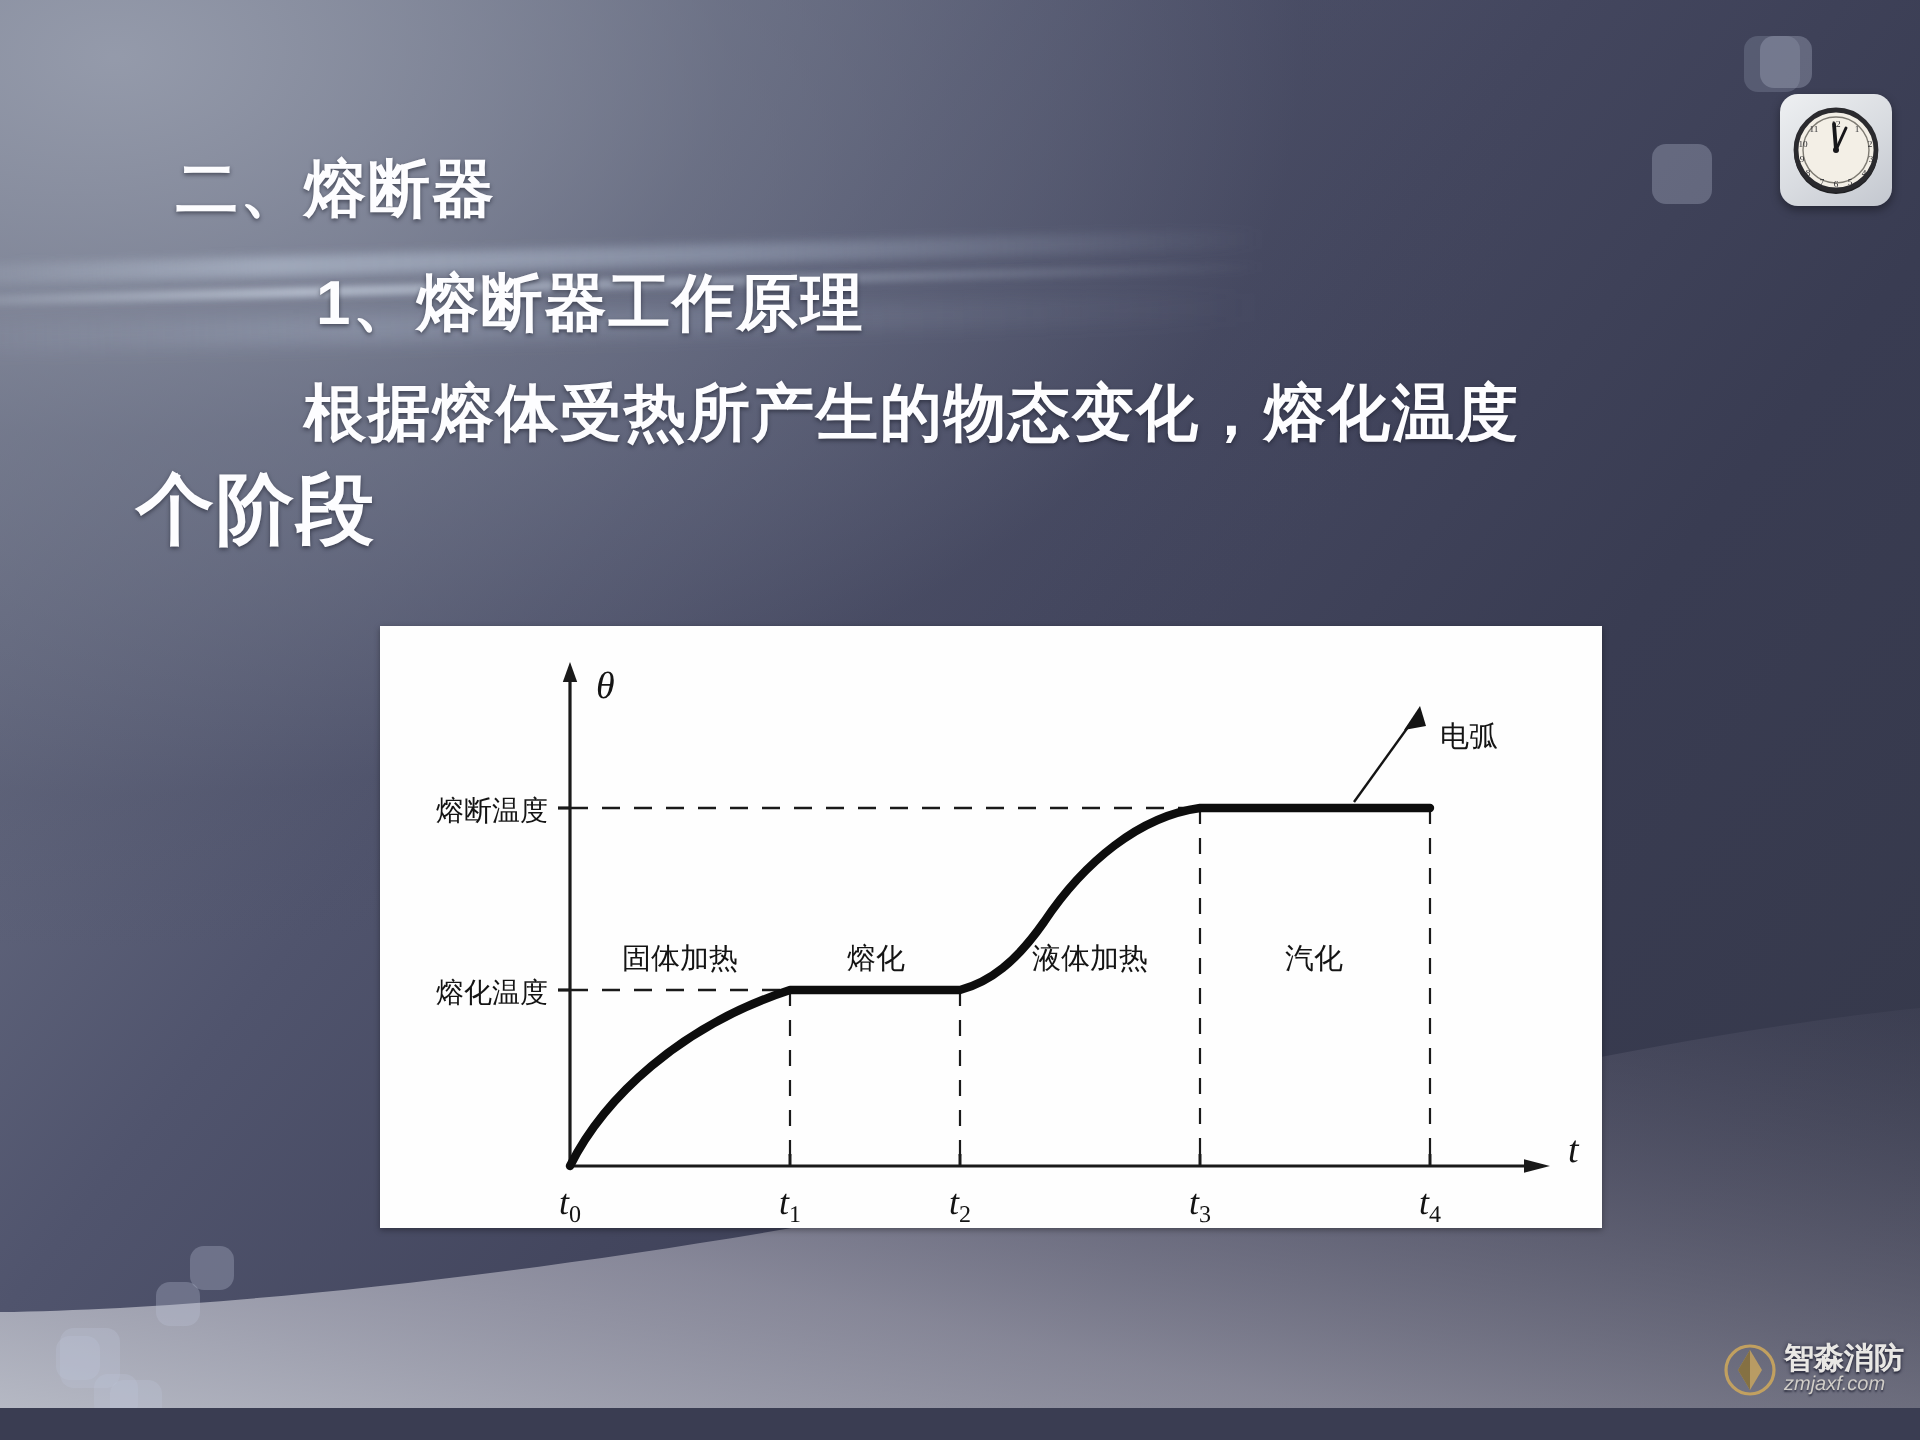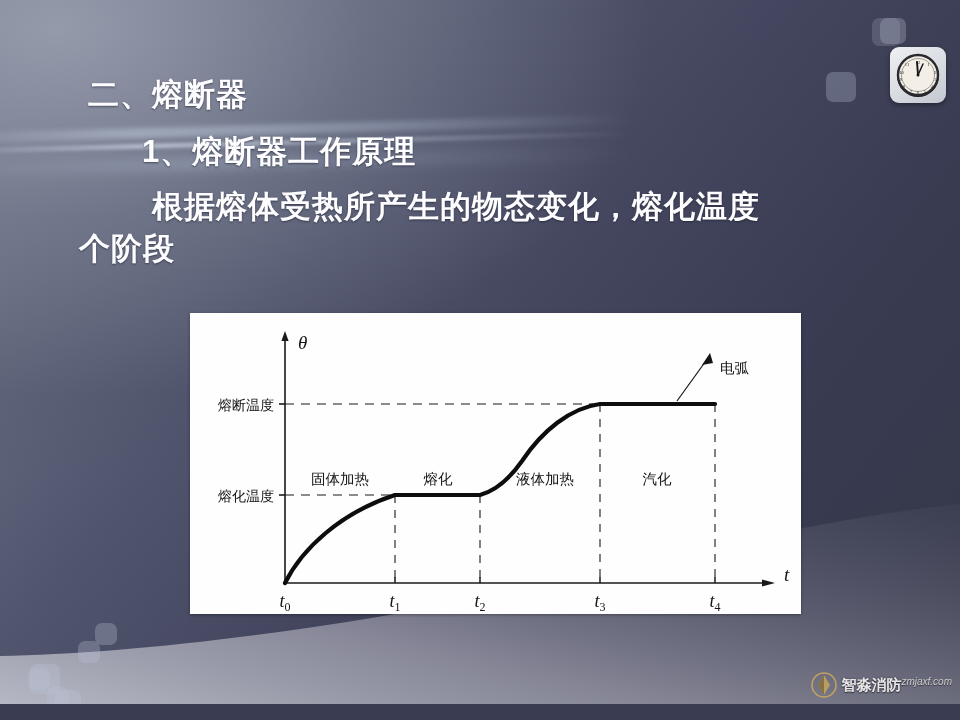--- a/index.html
+++ b/index.html
@@ -32,30 +32,30 @@
   .sq{position:absolute;border-radius:7px;background:rgba(188,194,214,0.30);}
   .sq.d{background:rgba(168,175,198,0.24);}
   
   .clockbox{position:absolute;right:14px;top:47px;width:56px;height:56px;border-radius:9px;
     background:linear-gradient(145deg,#eef0f2 0%,#d8dbe0 55%,#c3c7cf 100%);
     box-shadow:0 2px 5px rgba(0,0,0,0.38);}
   
   .txt{position:absolute;color:#fdfdff;font-weight:700;letter-spacing:1px;
     text-shadow:0 1px 2px rgba(20,22,34,0.55);white-space:nowrap;}
   .line1{left:88px;top:74px;font-size:31px;}
-  .line2{left:142px;top:131px;font-size:31px;}
+  .line2{left:158px;top:131px;font-size:31px;}
   .line3{left:152px;top:186px;font-size:31px;}
-  .line4{left:79px;top:228px;font-size:31px;text-align:right;}
+  .line4{left:68px;top:228px;font-size:39px;text-align:right;}
   
   .panel{position:absolute;left:190px;top:313px;width:611px;height:301px;
     background:#fefefe;box-shadow:0 1px 3px rgba(0,0,0,0.35);}
   .panel svg{display:block;}
   
   .wm{position:absolute;right:8px;bottom:6px;display:flex;align-items:center;gap:4px;opacity:.92;}
-  .wm-txt{display:flex;flex-direction:row;line-height:1.02;}
+  .wm-txt{display:flex;flex-direction:column;line-height:1.02;}
   .wm-name{font-size:15px;font-weight:700;color:#f4f2ee;
     text-shadow:0 0 2px rgba(40,40,60,.9),0 1px 1px #2a2c3d;}
   .wm-url{font-size:10px;color:#d9d6cf;text-shadow:0 1px 1px #2a2c3d;font-style:italic;}
 </style>
 </head>
 <body>
 
 <div class="slide">
 
   <div class="streak s1"></div>

